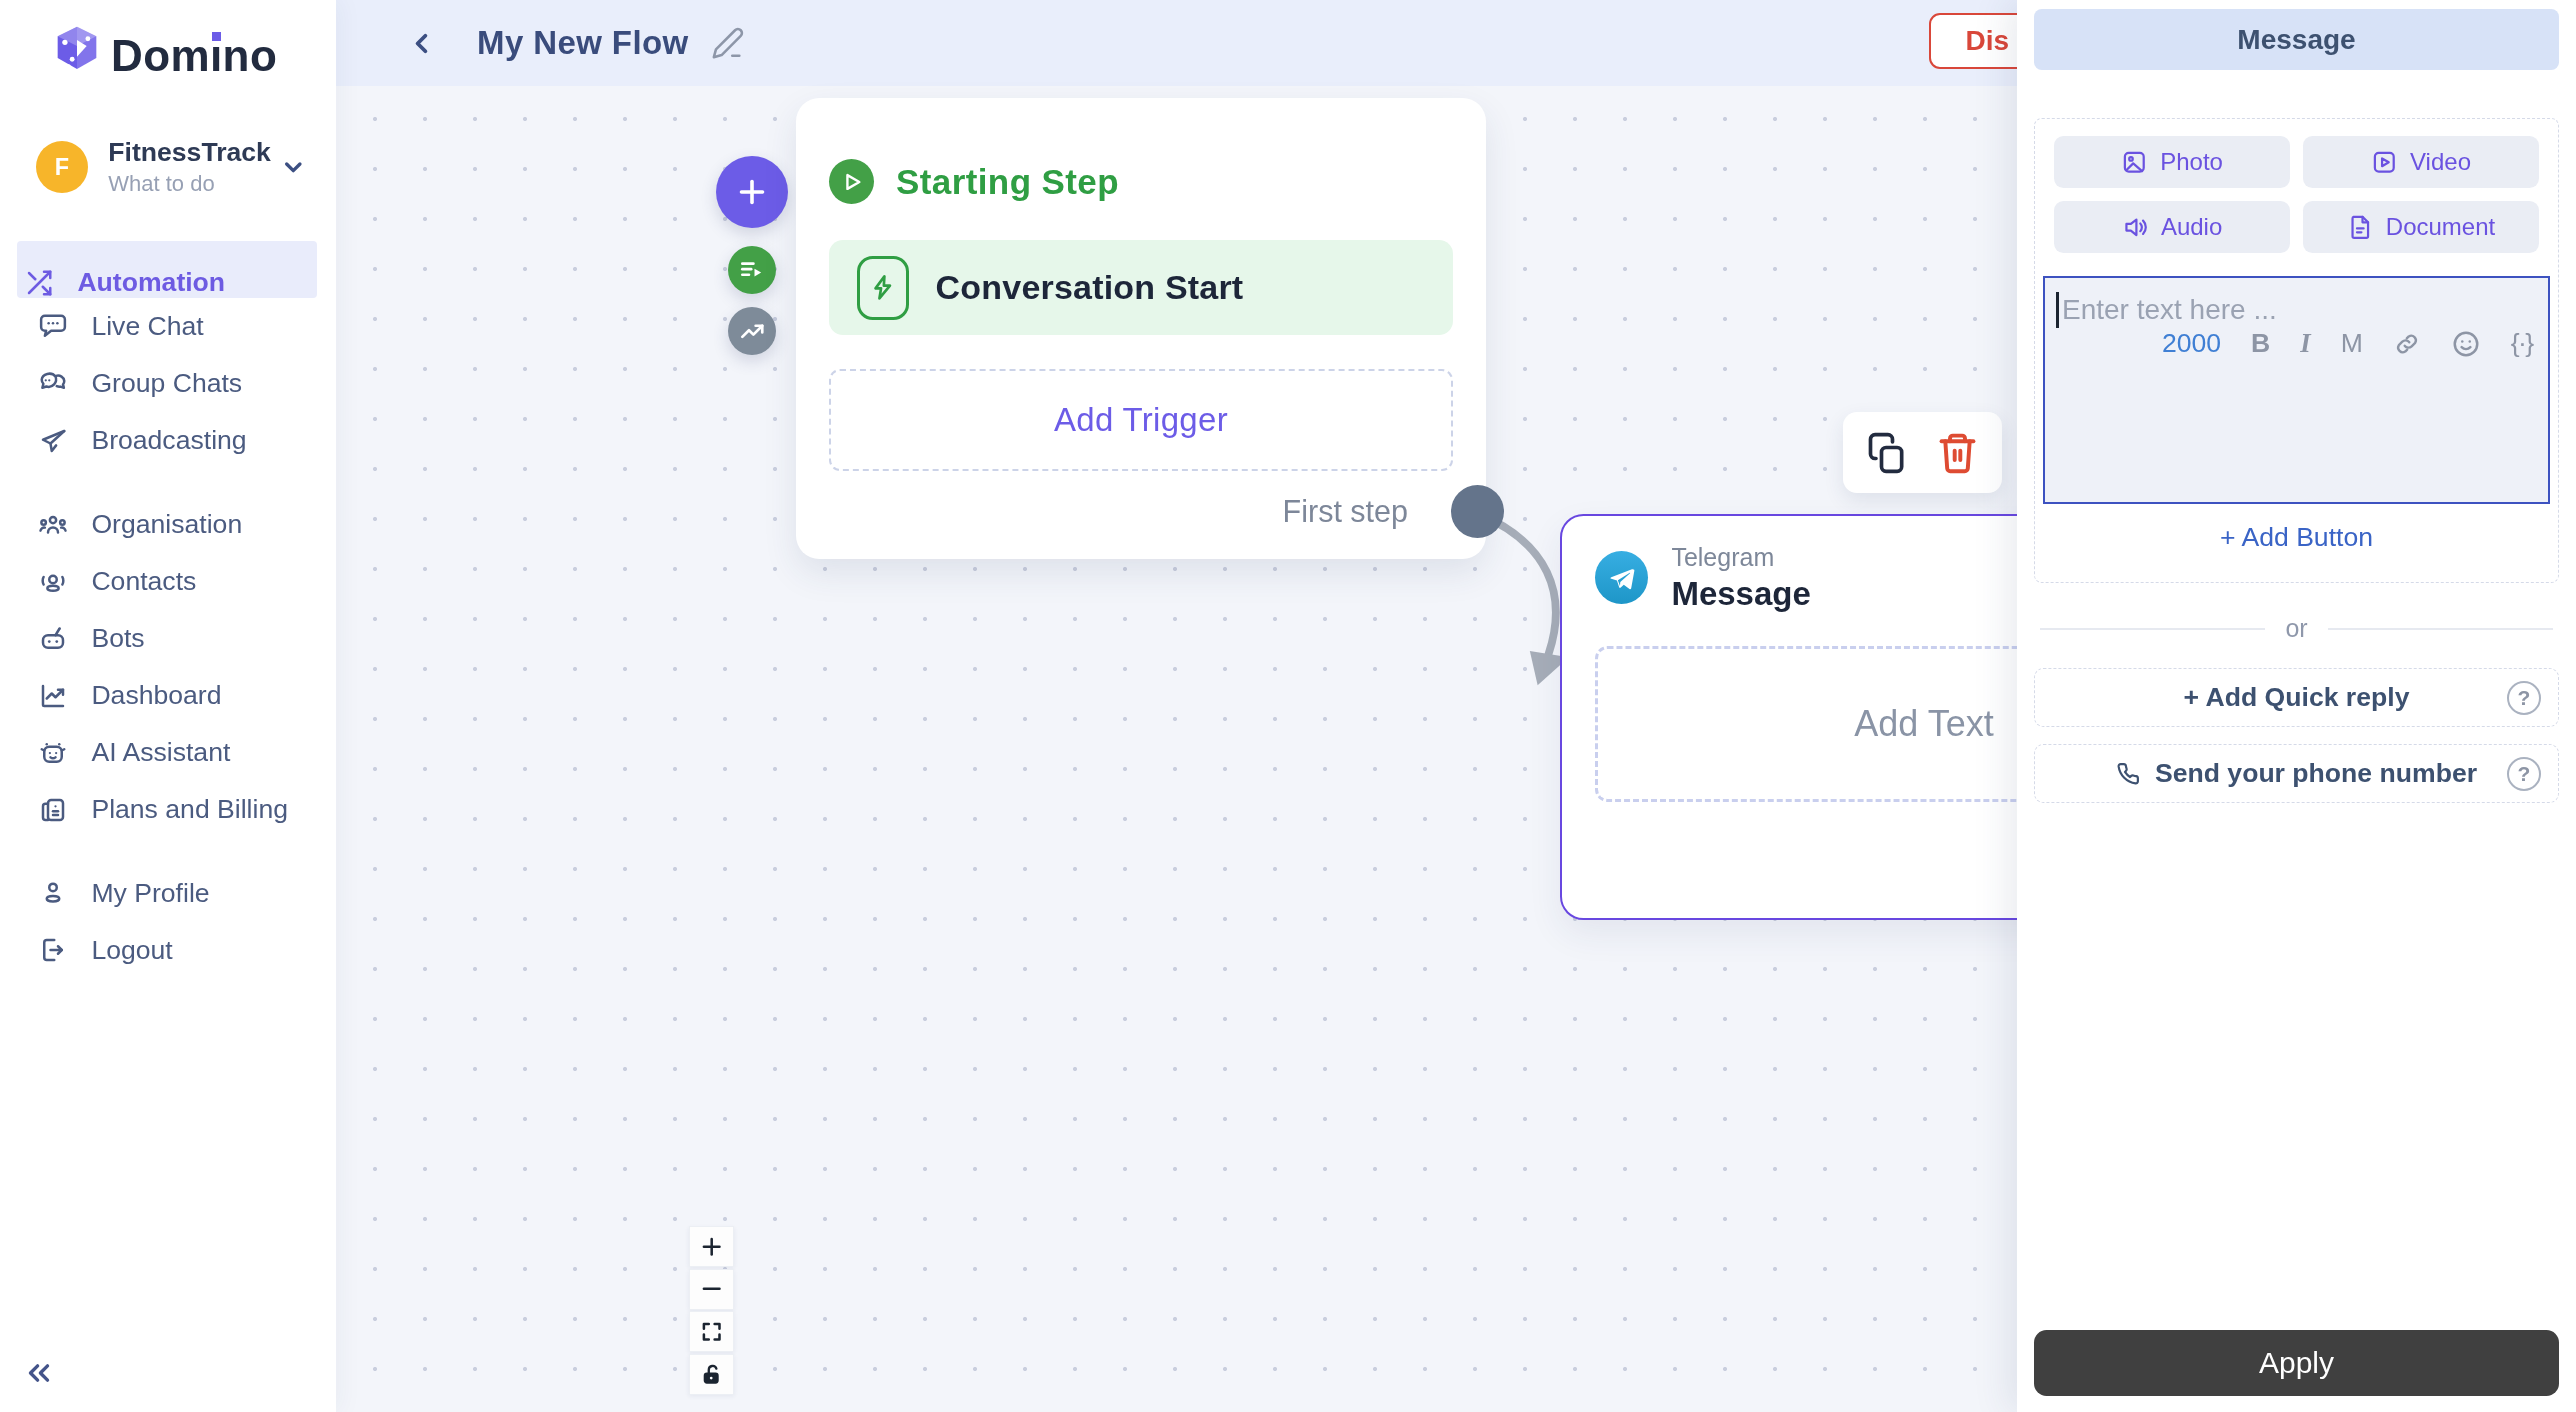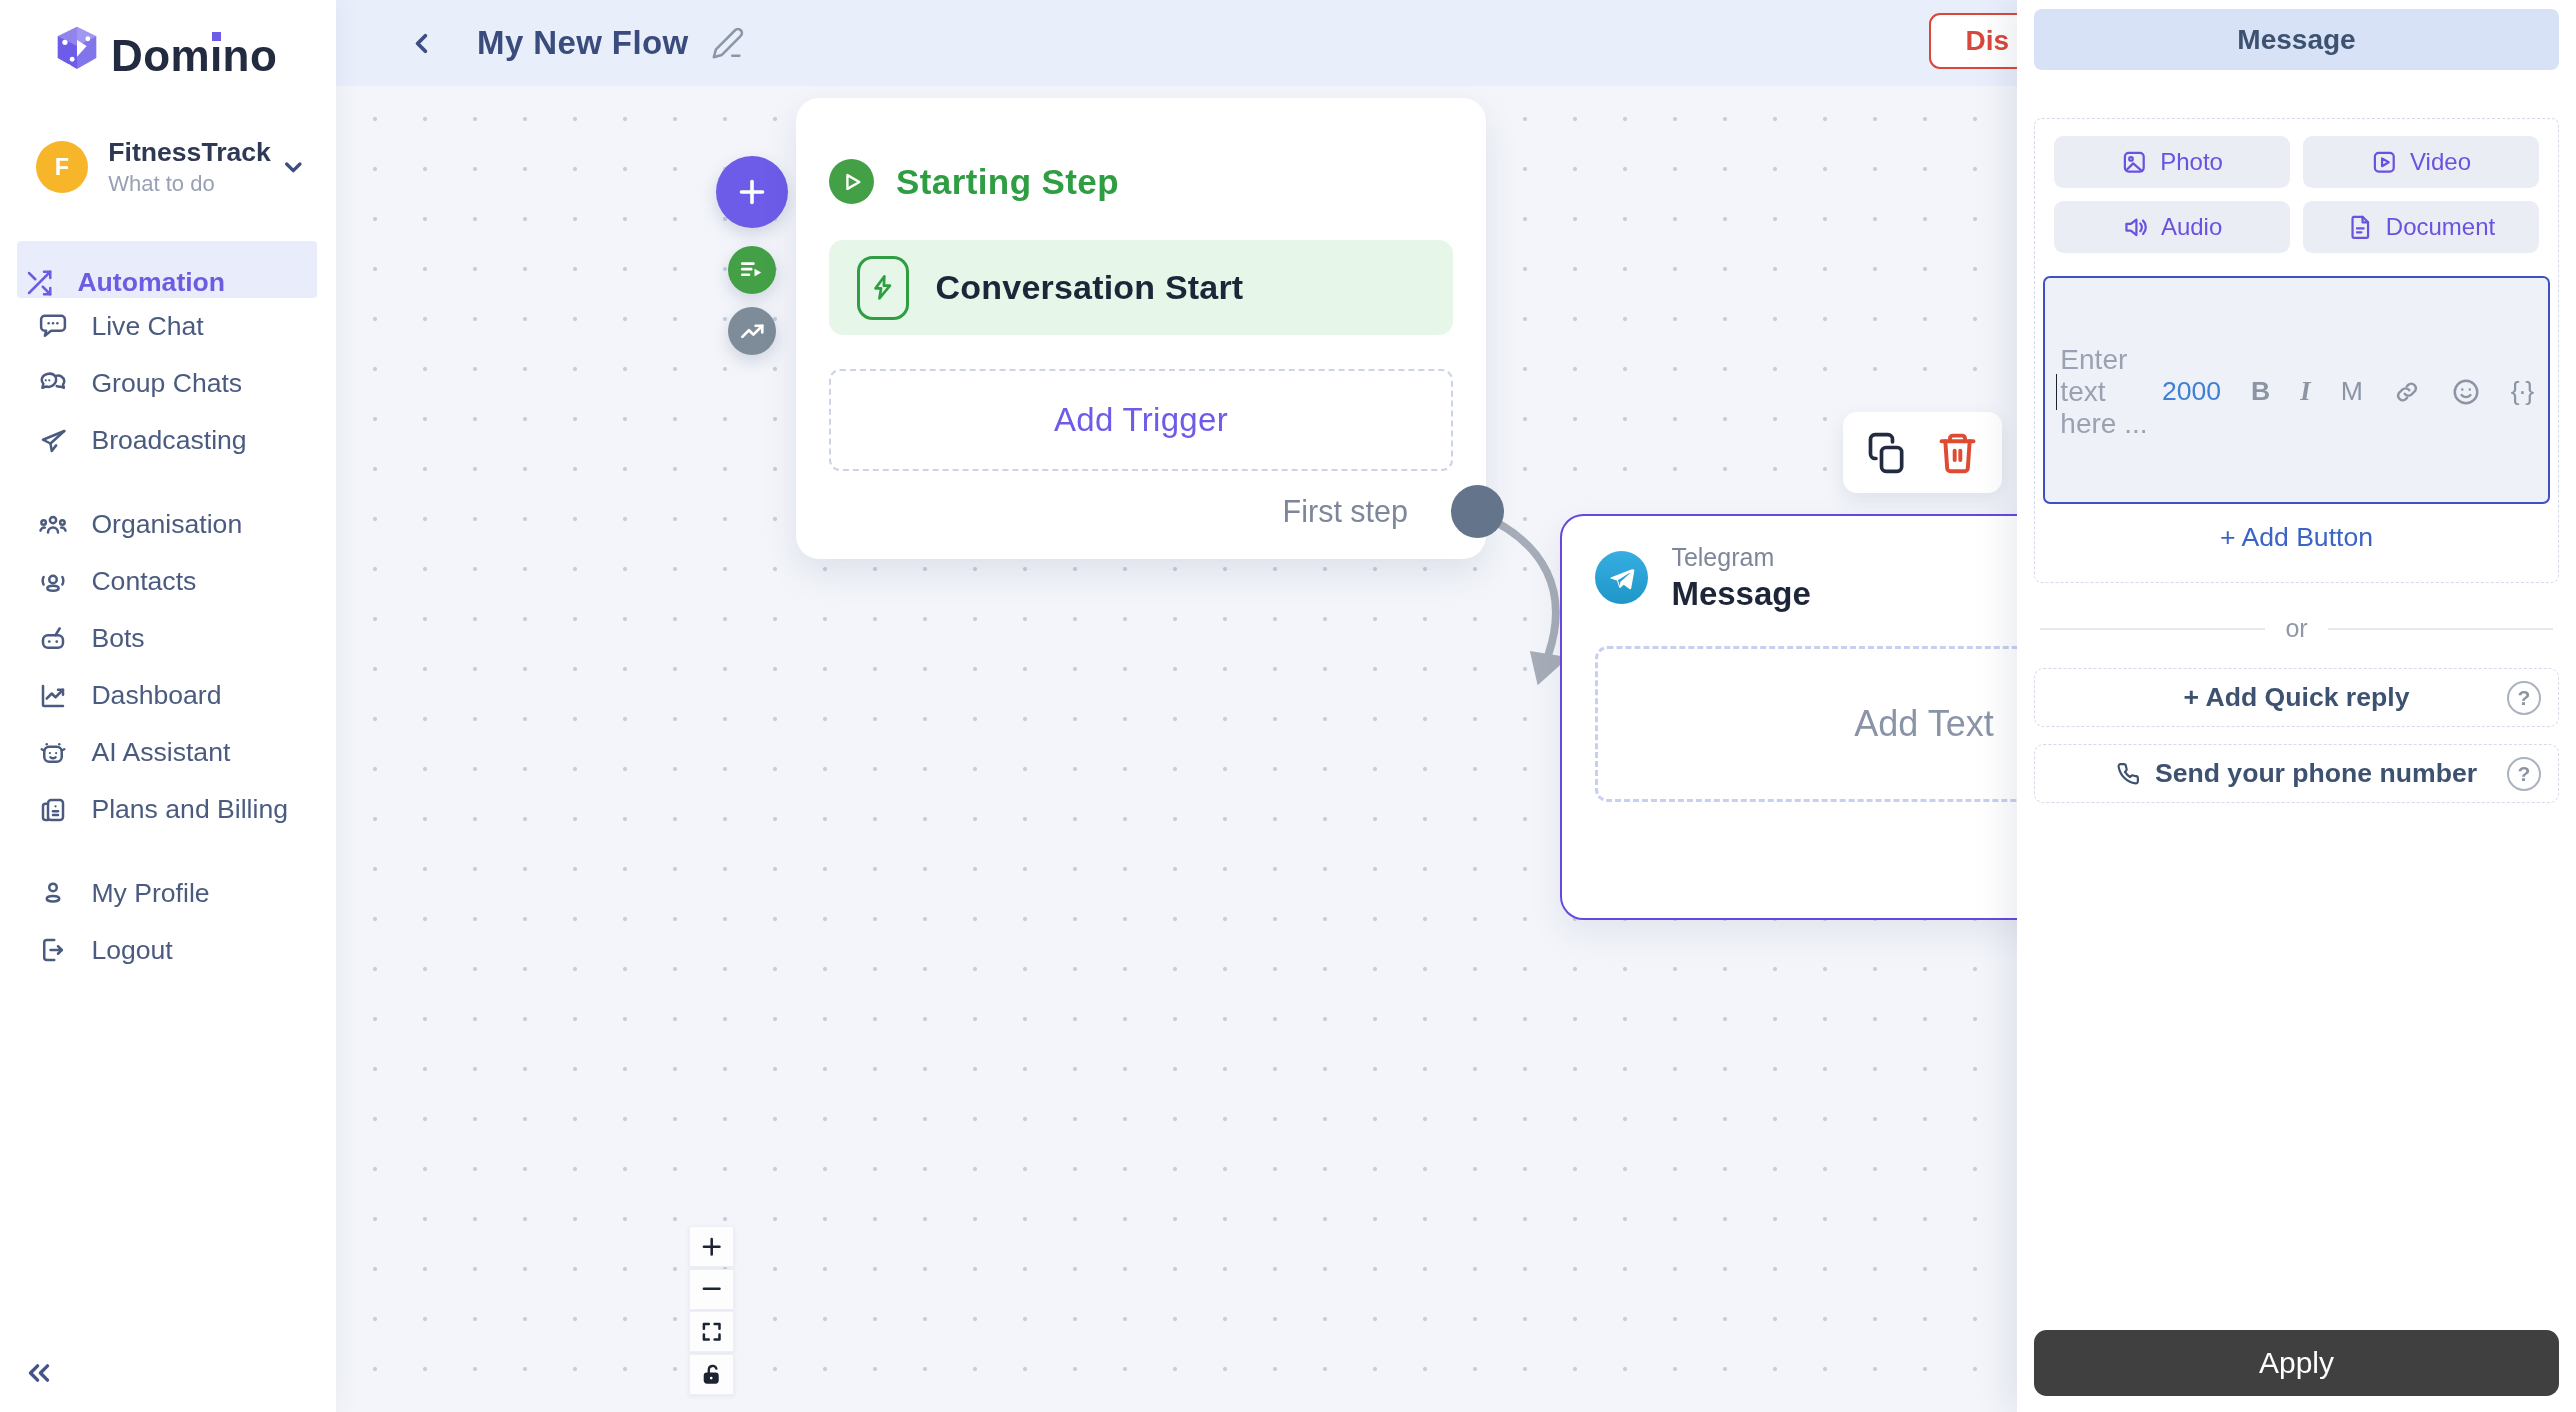--- a/index.html
+++ b/index.html
@@ -159,22 +159,22 @@
     padding: 17px 7.8px 11px 7.8px;
   }
   .media-grid { display: grid; grid-template-columns: 1fr 1fr; gap: 12.5px; margin: 0 11px; }
   .media-btn {
     height: 52px; border-radius: 9.4px; background: #eaedf4;
     display: flex; align-items: center; justify-content: center; gap: 12.5px;
     color: #6a52e0; font-size: 24px; cursor: pointer;
   }
   .editor {
     margin-top: 23.4px; height: 228px; background: #eef1f8;
-    border: 2.3px solid #3d52c0; border-radius: 7px;
-    display: flex; justify-content: flex-start;
+    border: 2.3px solid #3d52c0; border-radius: 0;
+    display: flex; flex-direction: column; justify-content: flex-start;
     padding: 14px 15.6px 11px 11px;
   }
   .editor-line { display: flex; align-items: center; }
   .caret { width: 3.1px; height: 36px; background: #1b2430; margin-right: 3.1px; animation: blink 1.1s steps(1) infinite; }
   @keyframes blink { 50% { opacity: 0; } }
   .placeholder { font-size: 28px; color: #9aa2b2; }
   .editor-tools { display: flex; align-items: center; justify-content: flex-end; gap: 30px; color: #8d95a5; }
   .char-count { font-size: 26.6px; color: #3f7fd4; }
   .fmt { font-size: 26.6px; cursor: pointer; }
   .fmt-b { font-weight: 700; }

